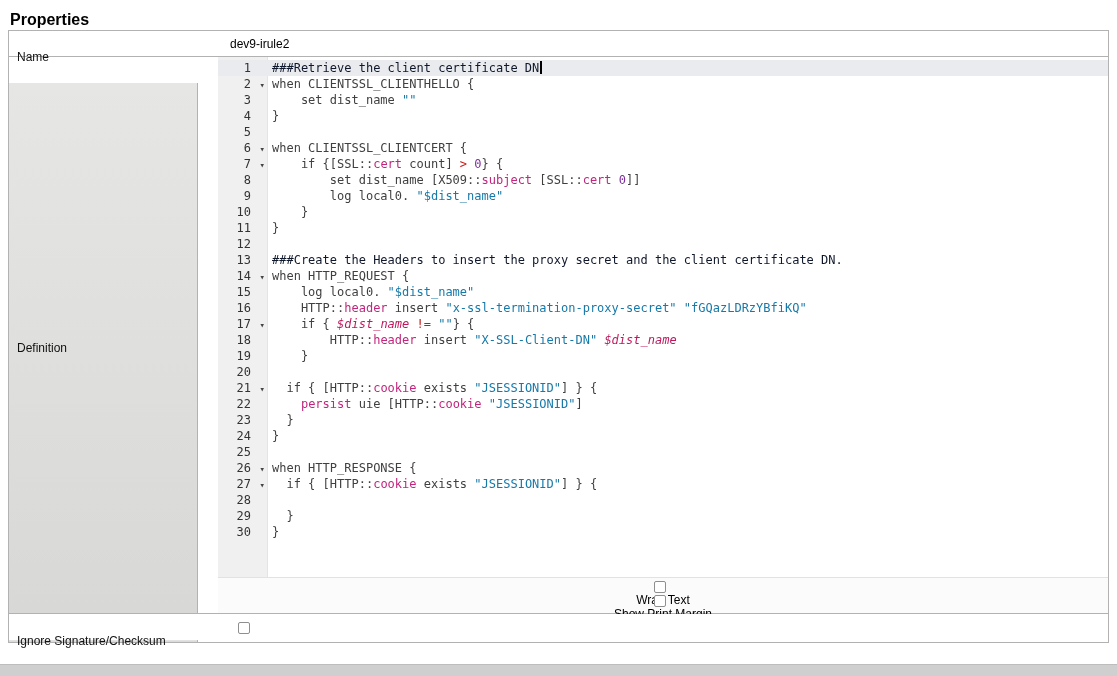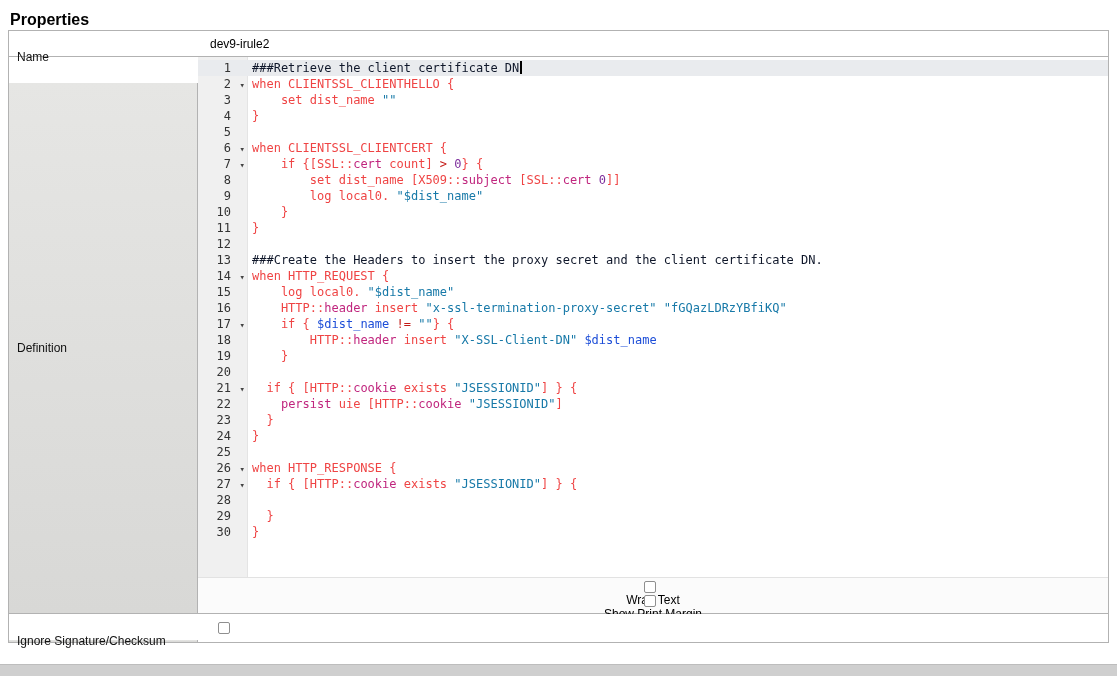--- a/index.html
+++ b/index.html
@@ -27,21 +27,21 @@
     width: 189px;
     flex: none;
     background: linear-gradient(#e6e6e4, #d8d8d6);
     border-right: 1px solid #b2b2b2;
     padding: 0 8px;
     display: flex;
     align-items: center;
     color: #111;
     margin-top: 26px;
   }
-  .pvalue { flex: 1; background: #fff; display: flex; align-items: center; padding: 0 12px; }
+  .pvalue { flex: 1; background: #fff; display: flex; align-items: center; padding: 0 12px; margin-left: 20px; }
   .prow-sm { height: 26px; }
   .prow-ignore { height: 28px; gap: 8px; }
   .prow-def .pvalue { display: block; padding: 0; }
 
   
   .editor { position: relative; height: 520px; background: #fff; overflow: hidden; }
   .gutter-bg {
     position: absolute; left: 0; top: 0; bottom: 0; width: 50px;
     background: #f0f0f0; border-right: 1px solid #e4e4e4;
   }
@@ -54,25 +54,25 @@
     white-space: pre;
   }
   .code-line.active { background: #e9ebee; }
   .ln-cell {
     position: relative; width: 50px; flex: none;
     text-align: right; padding-right: 17px; color: #333;
   }
   .fold { position: absolute; right: 3px; top: 1px; font-size: 9px; color: #444; }
   .code-text { padding-left: 4px; }
 
-  .tok-plain   { color: #ef4444; }
+  .tok-plain   { color: #404040; }
   .tok-comment { color: #0f172a; }
   .tok-fn      { color: #c0267e; }
   .tok-str     { color: #1779a8; }
-  .tok-var     { color: #1d4ed8; }
+  .tok-var     { color: #be185d; font-style: italic; }
   .tok-num     { color: #7d2d9c; }
   .tok-op      { color: #c41a16; }
 
   .cursor {
     display: inline-block; width: 2px; height: 13px;
     background: #000; vertical-align: -2px; margin-left: 1px;
   }
 
   
   .editor-opts {

